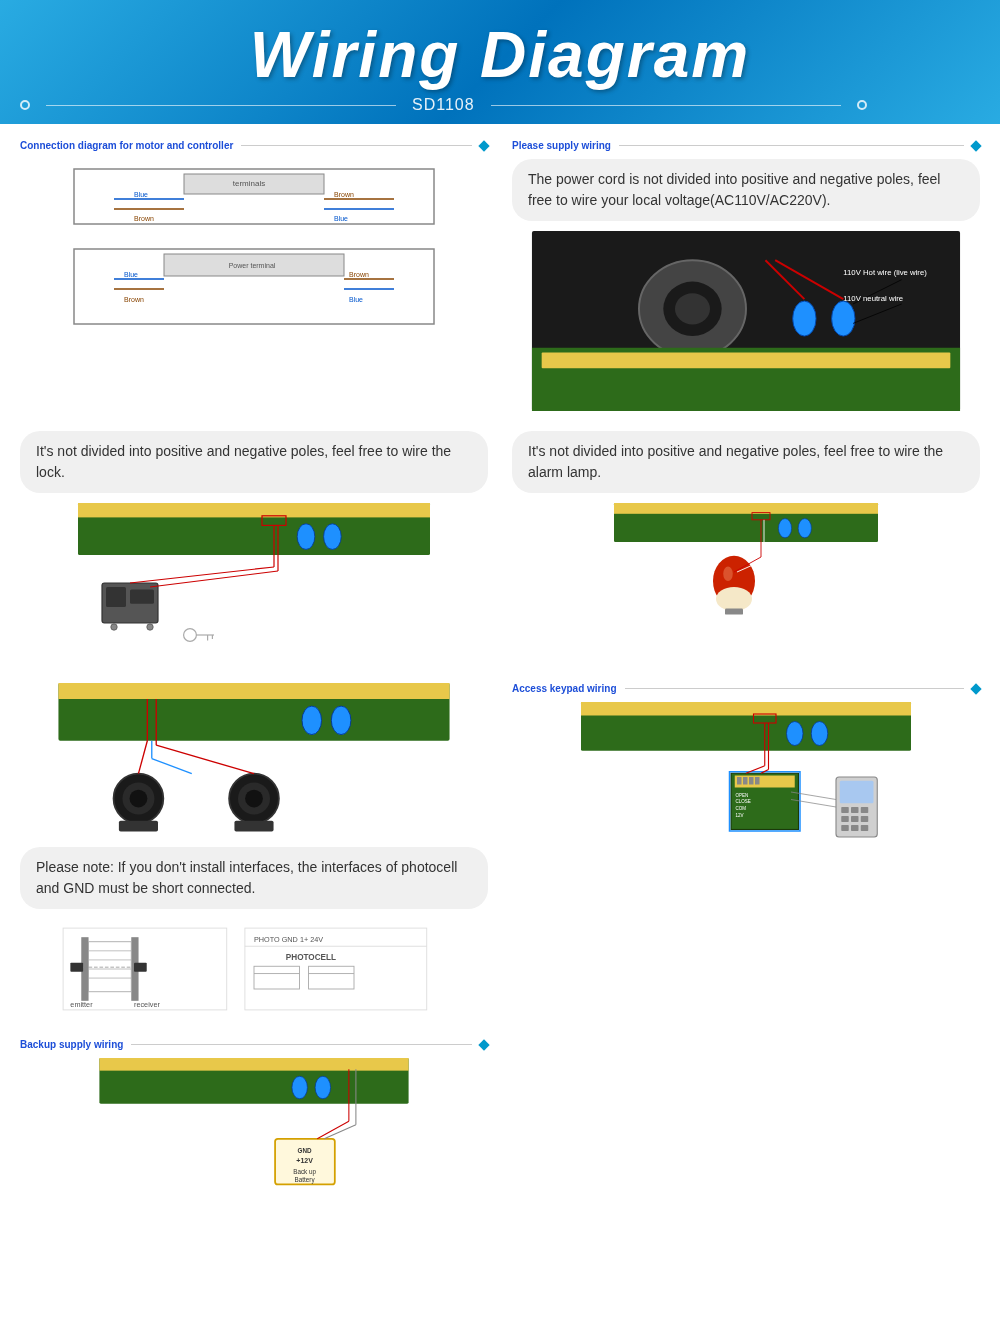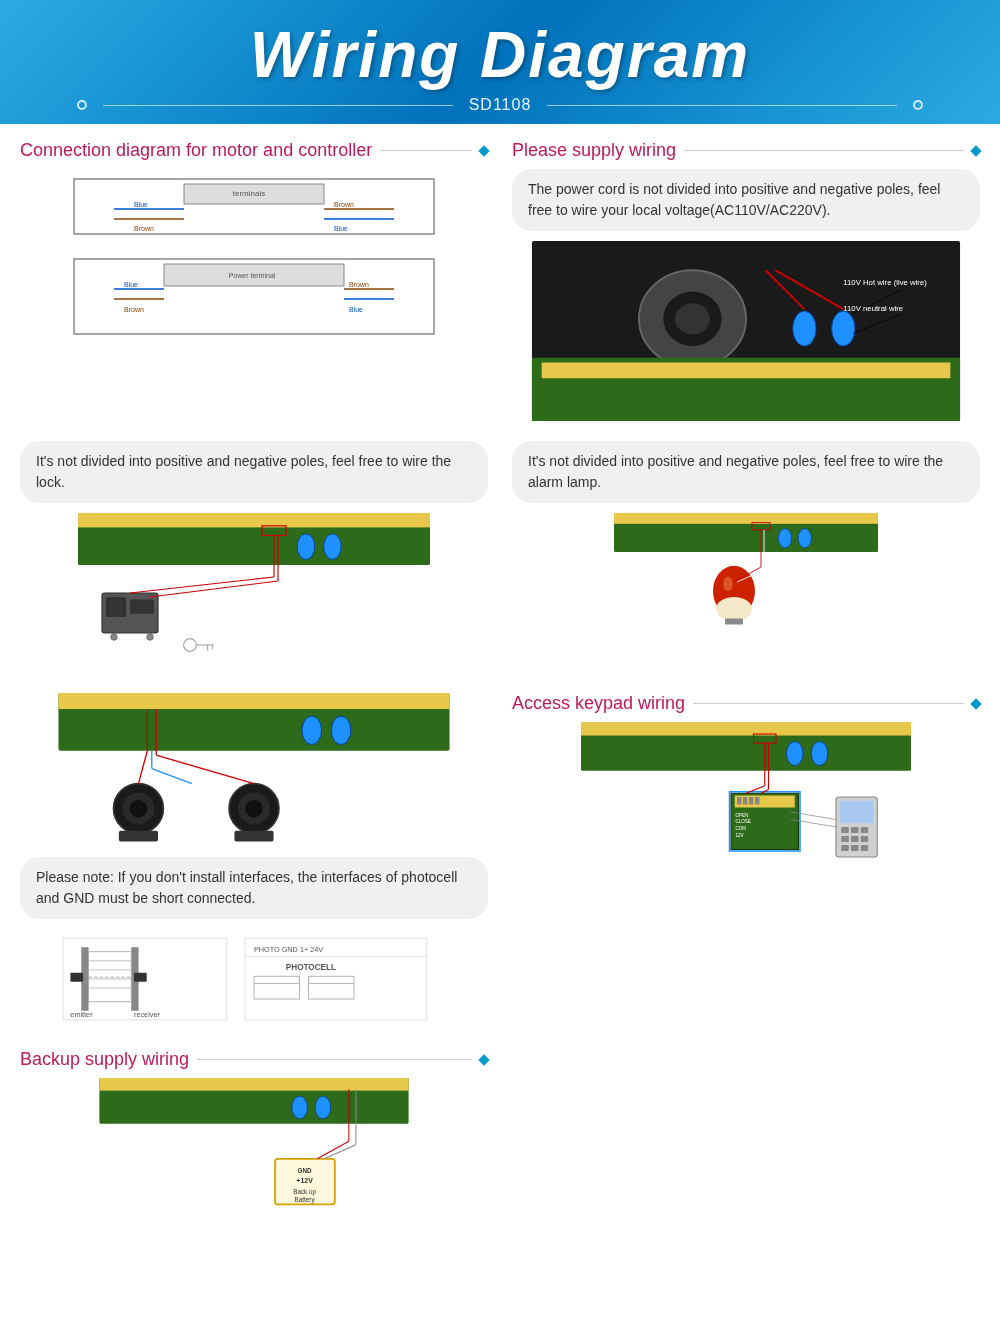--- a/index.html
+++ b/index.html
@@ -21,21 +21,20 @@
       font-size: 64px;
       font-weight: 900;
       color: #fff;
       text-shadow: 2px 2px 4px rgba(0,0,0,0.3);
       letter-spacing: 2px;
       font-style: italic;
     }
     .header-subtitle-row {
       display: flex;
       align-items: center;
-      justify-content: center;
       gap: 16px;
       margin-top: 4px;
     }
     .header-line {
       flex: 1;
       height: 1px;
       background: rgba(255,255,255,0.6);
       max-width: 350px;
     }
     .header-circle {
@@ -63,23 +62,23 @@
     .section {
       margin-bottom: 16px;
     }
     .section-header {
       display: flex;
       align-items: center;
       gap: 8px;
       margin-bottom: 8px;
     }
     .section-title {
-      color: #be185d;
-      font-size: 18px;
-      font-weight: normal;
+      color: #1d4ed8;
+      font-size: 10px;
+      font-weight: bold;
       white-space: nowrap;
     }
     .section-line {
       flex: 1;
       height: 1px;
       background: #ccc;
     }
     .section-diamond {
       width: 8px;
       height: 8px;

